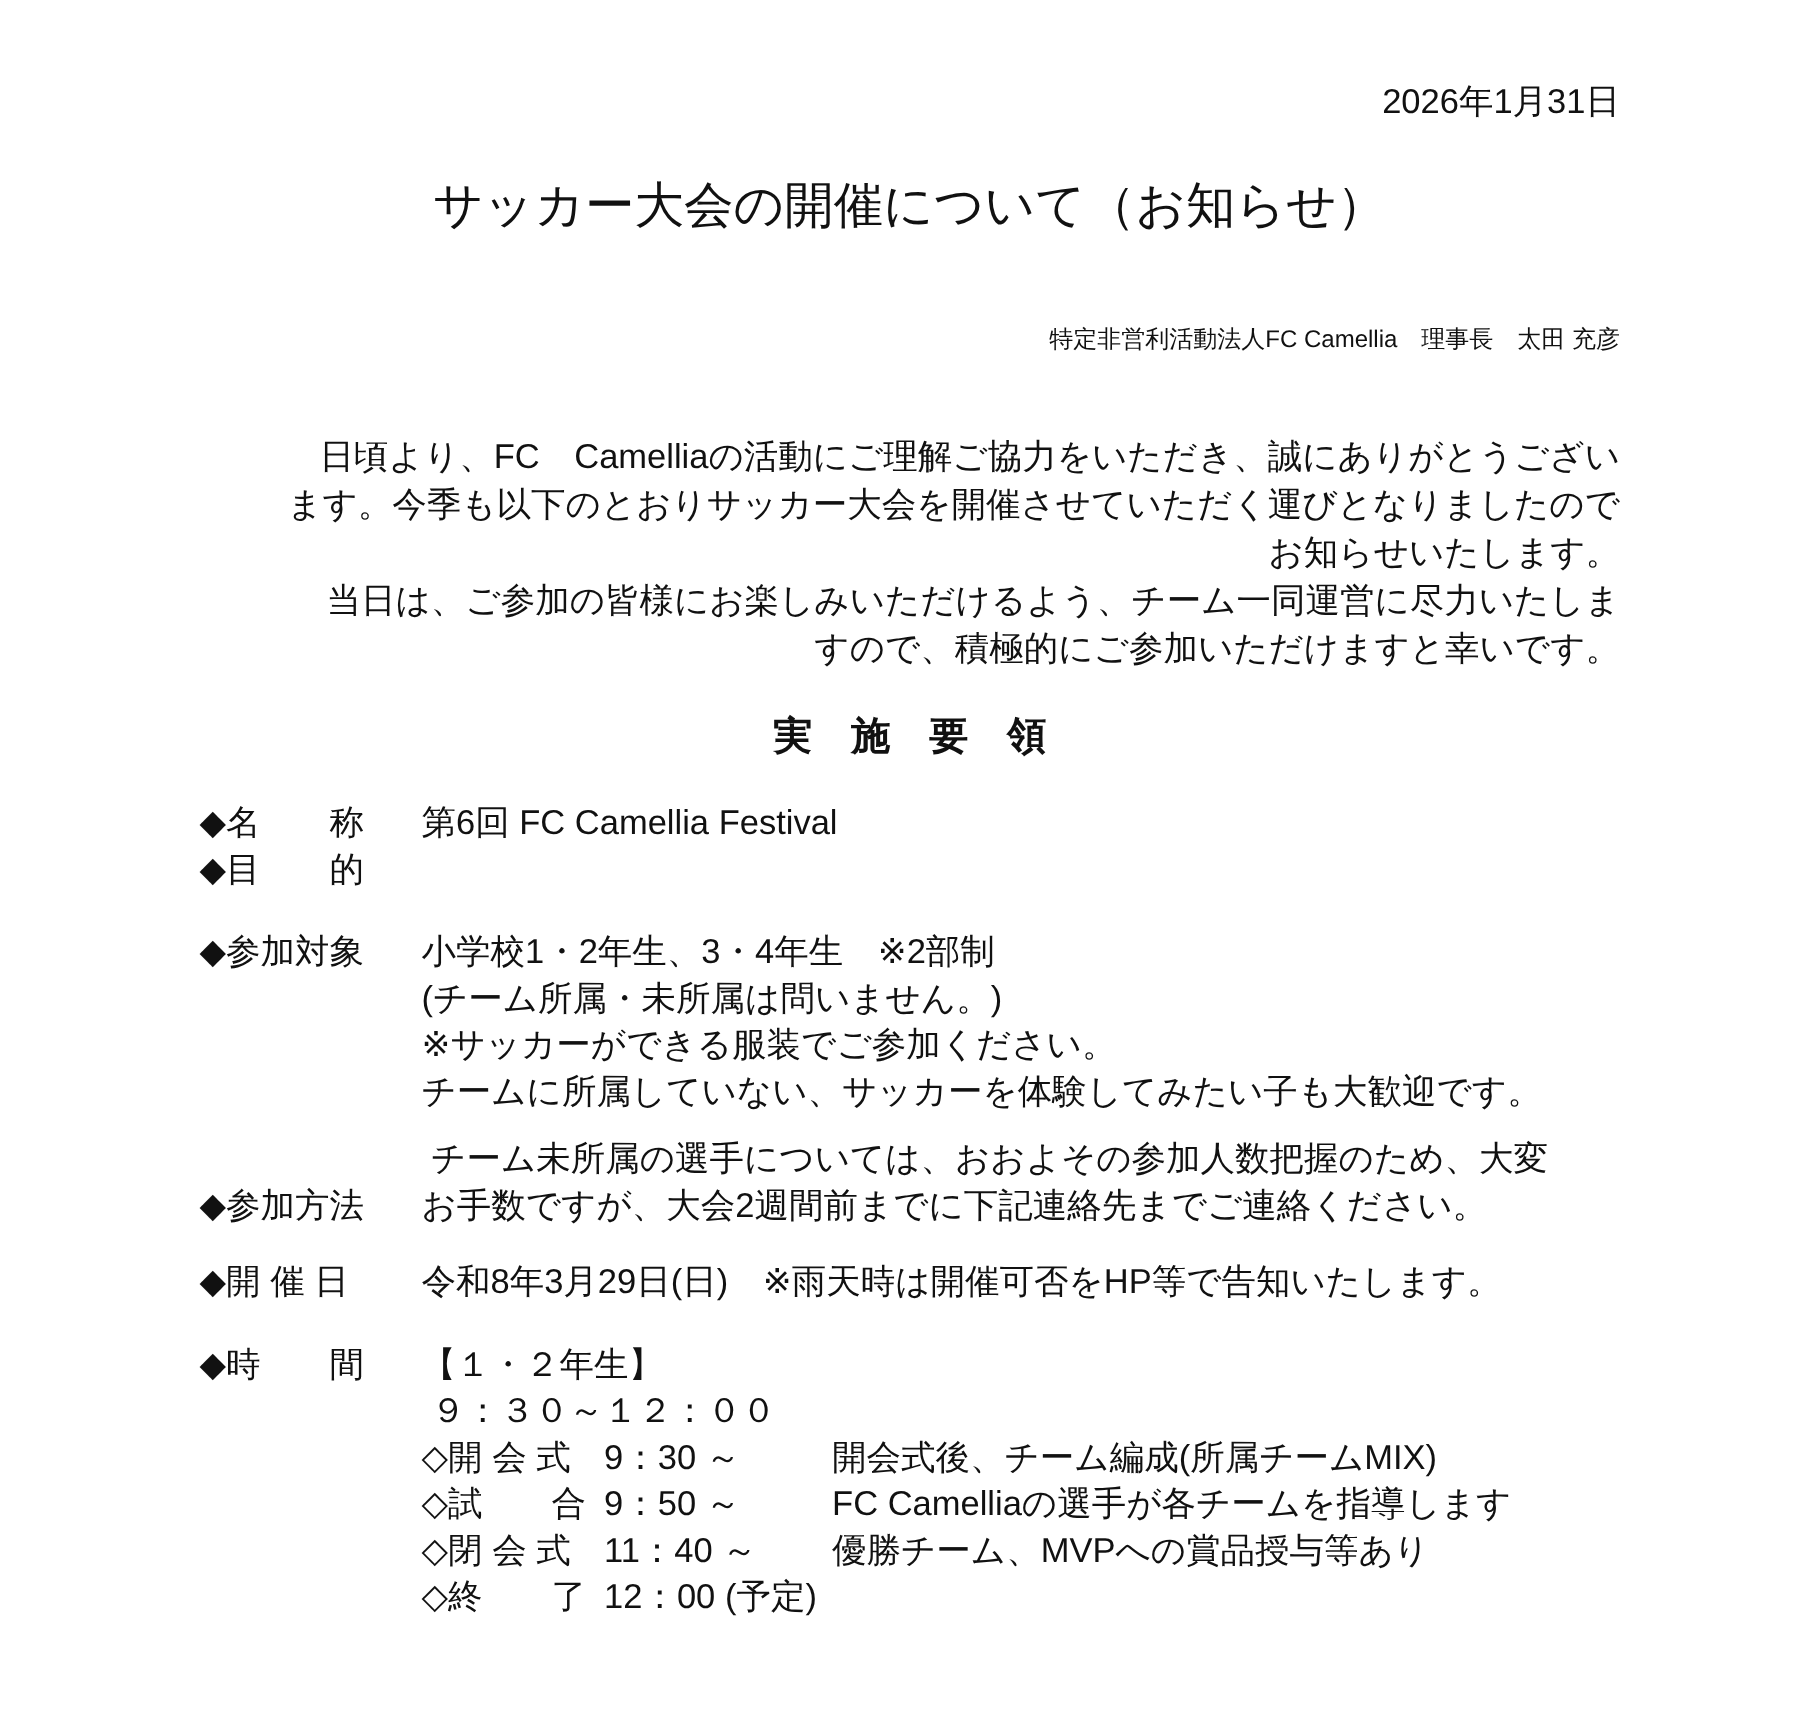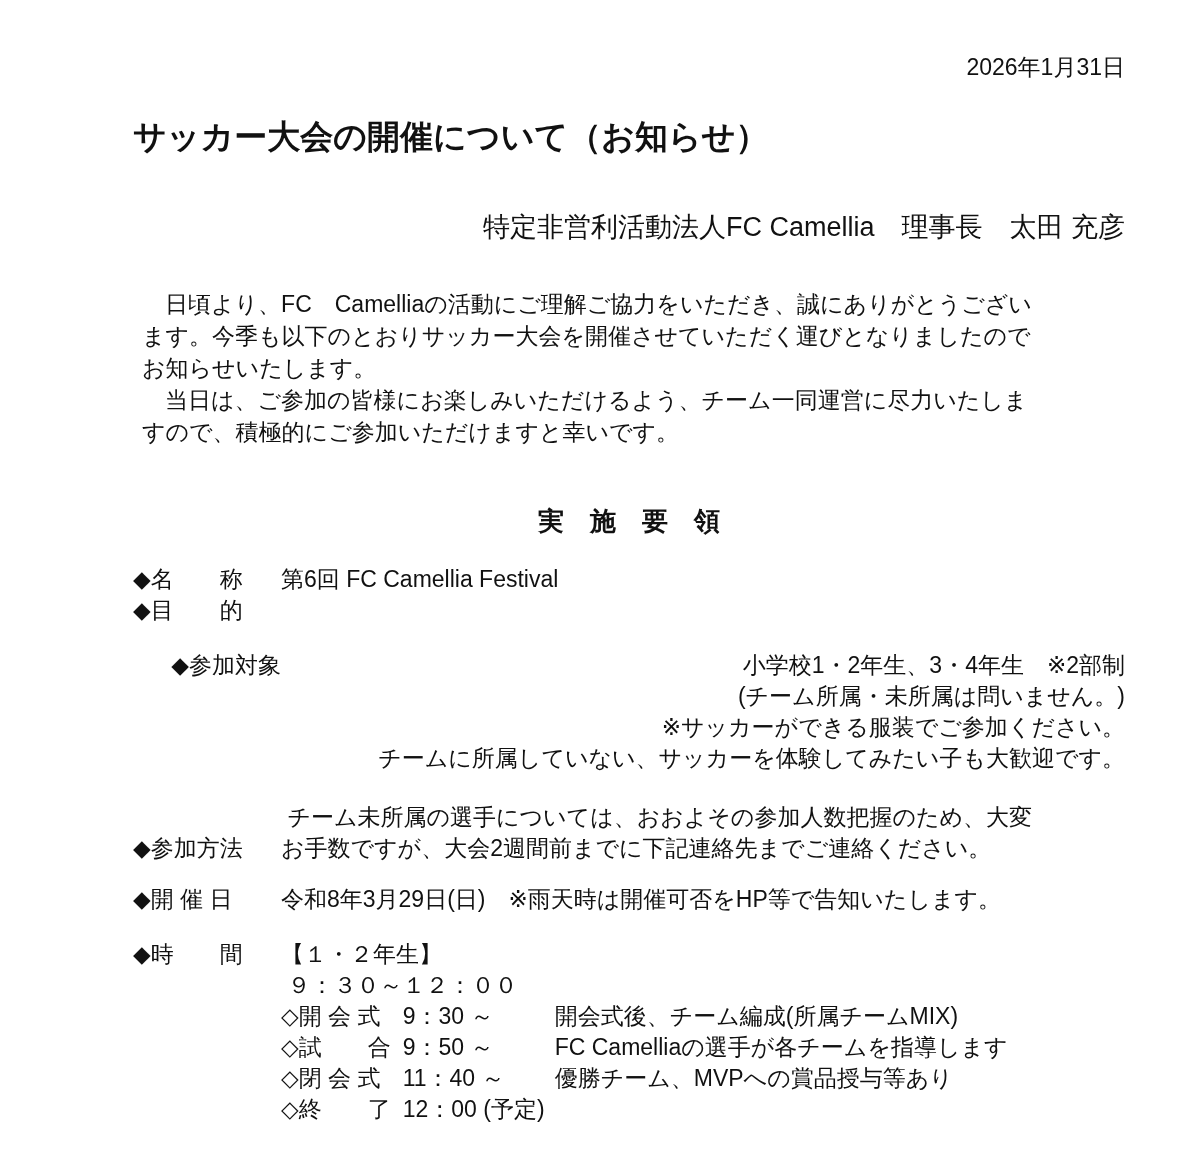--- a/index.html
+++ b/index.html
@@ -11,48 +11,50 @@
     width: 1200px;
     height: 1152px;
     overflow: hidden;
     color: #111111;
     font-family: "Liberation Sans", "DejaVu Sans", sans-serif;
   }
   .page {
     box-sizing: border-box;
     width: 1200px;
     height: 1152px;
-    padding: 52px 75px 0 133px;
+    padding: 52px 120px 0 133px;
   }
   .doc-date {
     text-align: right;
     font-size: 23px;
     line-height: 30px;
     margin-bottom: 34px;
     white-space: pre;
   }
   .doc-title {
+    text-align: center;
     font-size: 33px;
-    font-weight: 700;
+    font-weight: 400;
     line-height: 42px;
     margin: 0 0 54px 0;
     white-space: pre;
   }
   .doc-author {
     text-align: right;
-    font-size: 27px;
+    font-size: 16px;
     line-height: 30px;
     margin-bottom: 46px;
     white-space: pre;
   }
   .paragraphs {
     font-size: 23px;
     line-height: 32px;
-    margin-bottom: 56px;
+    margin-bottom: 25px;
     padding-left: 9px;
+    text-align: right;
   }
   .line { white-space: pre; }
   .section-heading {
     text-align: center;
     font-size: 26px;
     font-weight: 700;
     line-height: 34px;
     margin: 0 0 26px 0;
     white-space: pre;
   }
@@ -61,21 +63,21 @@
     font-size: 23px;
     line-height: 31px;
   }
   .item-label {
     flex: 0 0 148px;
     width: 148px;
     white-space: pre;
   }
   .item-body { flex: 1; }
   .item-purpose    { margin-bottom: 24px; }
-  .item-eligibility{ margin-bottom: 28px; text-align: right; }
+  .item-eligibility{ margin-bottom: 14px; }
   .item-method     { margin-bottom: 20px; align-items: flex-end; }
   .item-event-date { margin-bottom: 24px; }
   .item-time       { margin-bottom: 0; }
   .bold { font-weight: 400; }
   .sched-row { white-space: pre; }
   .sched-event { display: inline-block; width: 104px; white-space: pre; }
   .sched-time  { display: inline-block; width: 152px; white-space: pre; }
 </style>
 </head>
 <body>

